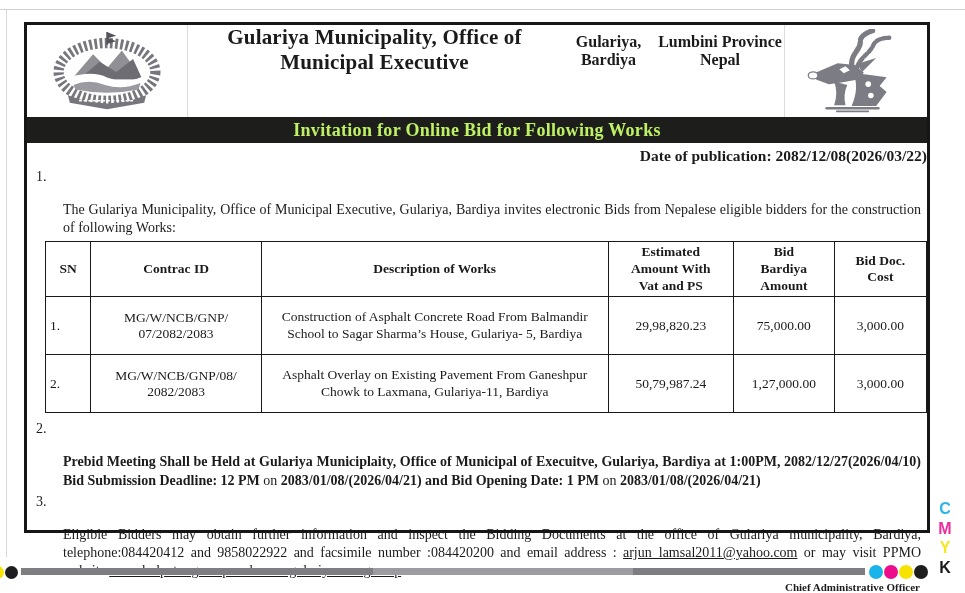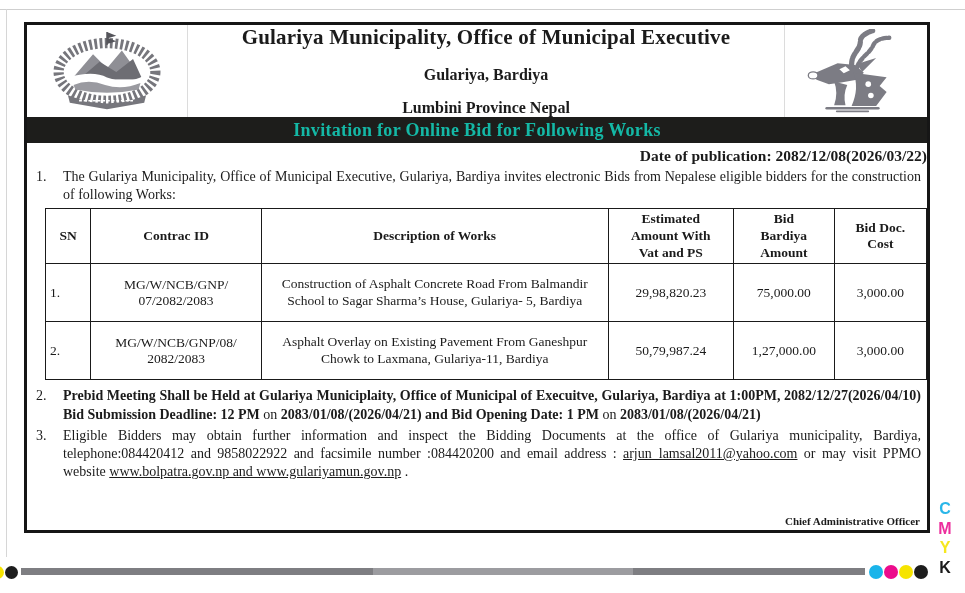--- a/index.html
+++ b/index.html
@@ -12,32 +12,32 @@
 
   
   .notice { position:absolute; left:24px; top:22px; width:906px; height:511px;
             border:3px solid #161616; background:#fff; box-sizing:border-box;
             display:flex; flex-direction:column; }
 
   .header { display:flex; align-items:stretch; height:92px; flex:none; }
   .logo-cell { width:160px; display:flex; align-items:center; justify-content:center; }
   .logo-cell.right { width:142px; }
   .title-cell { flex:1; text-align:center; border-left:1px solid #dcdcdc; border-right:1px solid #dcdcdc;
-                display:flex; flex-direction:column; justify-content:space-between; }
+                display:flex; justify-content:flex-end; }
   .t1 { font-size:21px; font-weight:bold; letter-spacing:.2px; }
   .t2, .t3 { font-size:16px; font-weight:bold; margin-top:8px; }
 
-  .banner { flex:none; background:#1d1d1b; color:#14b8a6; text-align:center;
+  .banner { flex:none; background:#1d1d1b; color:#bef264; text-align:center;
             font-weight:bold; font-size:18px; height:26px; line-height:26px; letter-spacing:.3px; }
 
   .pubdate { text-align:right; font-weight:bold; font-size:15.5px; padding:4px 0 1px; flex:none; }
 
   .para { display:flex; padding:2px 6px 1px 9px; font-size:14px; line-height:1.3; flex:none; }
   .para .num { width:27px; flex:none; }
-  .para .ptext { flex:1; text-align:justify; }
+  .para .ptext { flex:1; text-align:justify;margin-top:33px; }
   .para.bold .ptext { font-weight:bold; }
 
   table.works { border-collapse:collapse; margin:3px 0 5px 18px; flex:none; }
   table.works th, table.works td { border:1px solid #1a1a1a; font-size:13.5px; padding:1px 4px; }
   table.works th { font-weight:bold; text-align:center; vertical-align:middle;
                    white-space:pre-line; height:52px; line-height:1.25; }
   table.works td { vertical-align:middle; }
   table.works tr.data-row { height:58px; }
   td.cell-sn { text-align:left; vertical-align:bottom; padding-left:7px; padding-bottom:8px; }
   td.cell-contract, td.cell-desc, td.cell-est, td.cell-sec, td.cell-doc { text-align:center; }

